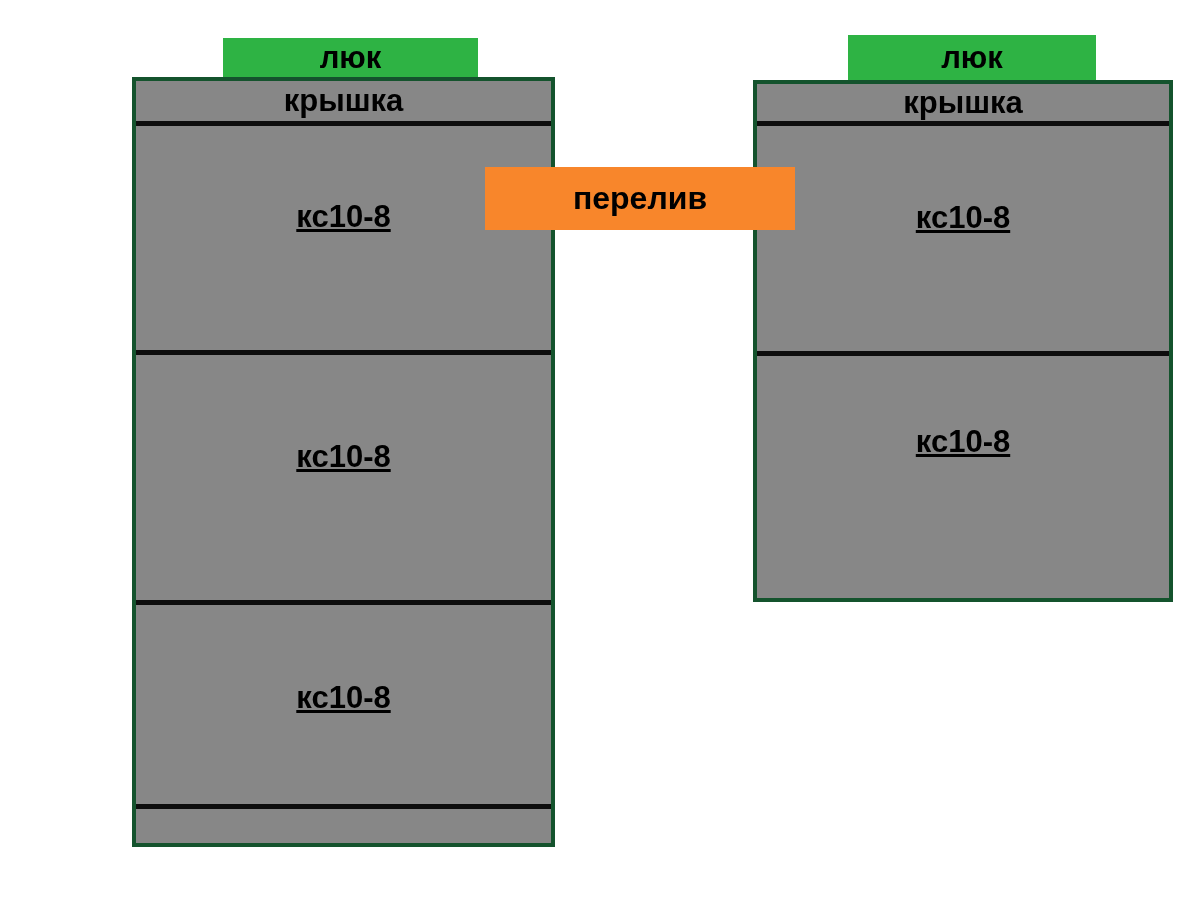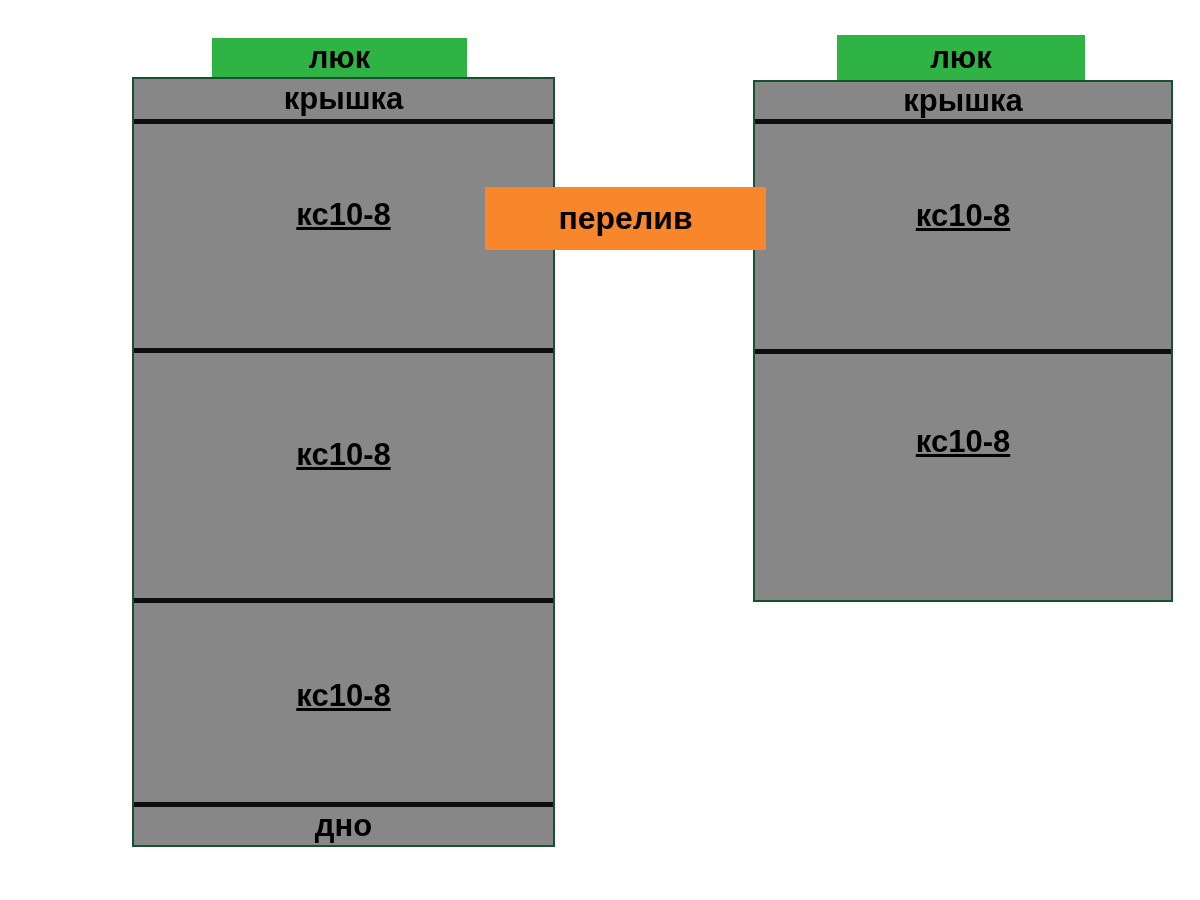--- a/index.html
+++ b/index.html
@@ -14,29 +14,30 @@
     background: #ffffff;
     overflow: hidden;
   }
   
   .hatch {
     position: absolute;
     background: #2eb344;
     display: flex; align-items: center; justify-content: center;
     font-weight: bold; font-size: 31px; color: #000;
     z-index: 1;
+    margin-left: 11px;
   }
   .hatch-left  { left: 212px; top: 38px; width: 255px; height: 40px; }
   .hatch-right { left: 837px; top: 35px; width: 248px; height: 46px; }
 
   
   .tank {
     position: absolute;
     background: #878787;
-    border: 2px solid #14532d;
+    border: 4px solid #14532d;
     display: flex; flex-direction: column;
     z-index: 2;
   }
   .tank-left  { left: 132px; top: 77px; width: 423px; height: 770px; }
   .tank-right { left: 753px; top: 80px; width: 420px; height: 522px; }
 
   .section {
     display: flex; align-items: center; justify-content: center;
     font-weight: bold; font-size: 31px; color: #000;
     flex: none;
@@ -59,41 +60,40 @@
 
   
   .pipe {
     position: absolute;
     background: #f8862b;
     display: flex; align-items: center; justify-content: center;
     font-weight: bold; font-size: 32px; color: #000;
     z-index: 3;
   }
   .pipe-drain    { left: 12px;  top: 155px; width: 186px; height: 53px; }
-  .pipe-overflow { left: 485px; top: 187px; width: 281px; height: 63px; }
+  .pipe-overflow { left: 485px; top: 167px; width: 310px; height: 63px; }
 </style>
 </head>
 <body>
 
 <div class="canvas">
 
   <div class="hatch hatch-left">люк</div>
 
   <div class="hatch hatch-right">люк</div>
 
   <div class="tank tank-left">
     <div class="section cover">крышка</div>
     <div class="hline"></div>
     <div class="section ring ring-1">кс10-8</div>
     <div class="hline"></div>
     <div class="section ring ring-2">кс10-8</div>
     <div class="hline"></div>
     <div class="section ring ring-3">кс10-8</div>
     <div class="hline"></div>
-    <div class="section bottom">дно</div>
   </div>
 
   <div class="tank tank-right">
     <div class="section cover">крышка</div>
     <div class="hline"></div>
     <div class="section ring ring-1">кс10-8</div>
     <div class="hline"></div>
     <div class="section ring ring-2">кс10-8</div>
   </div>
 

